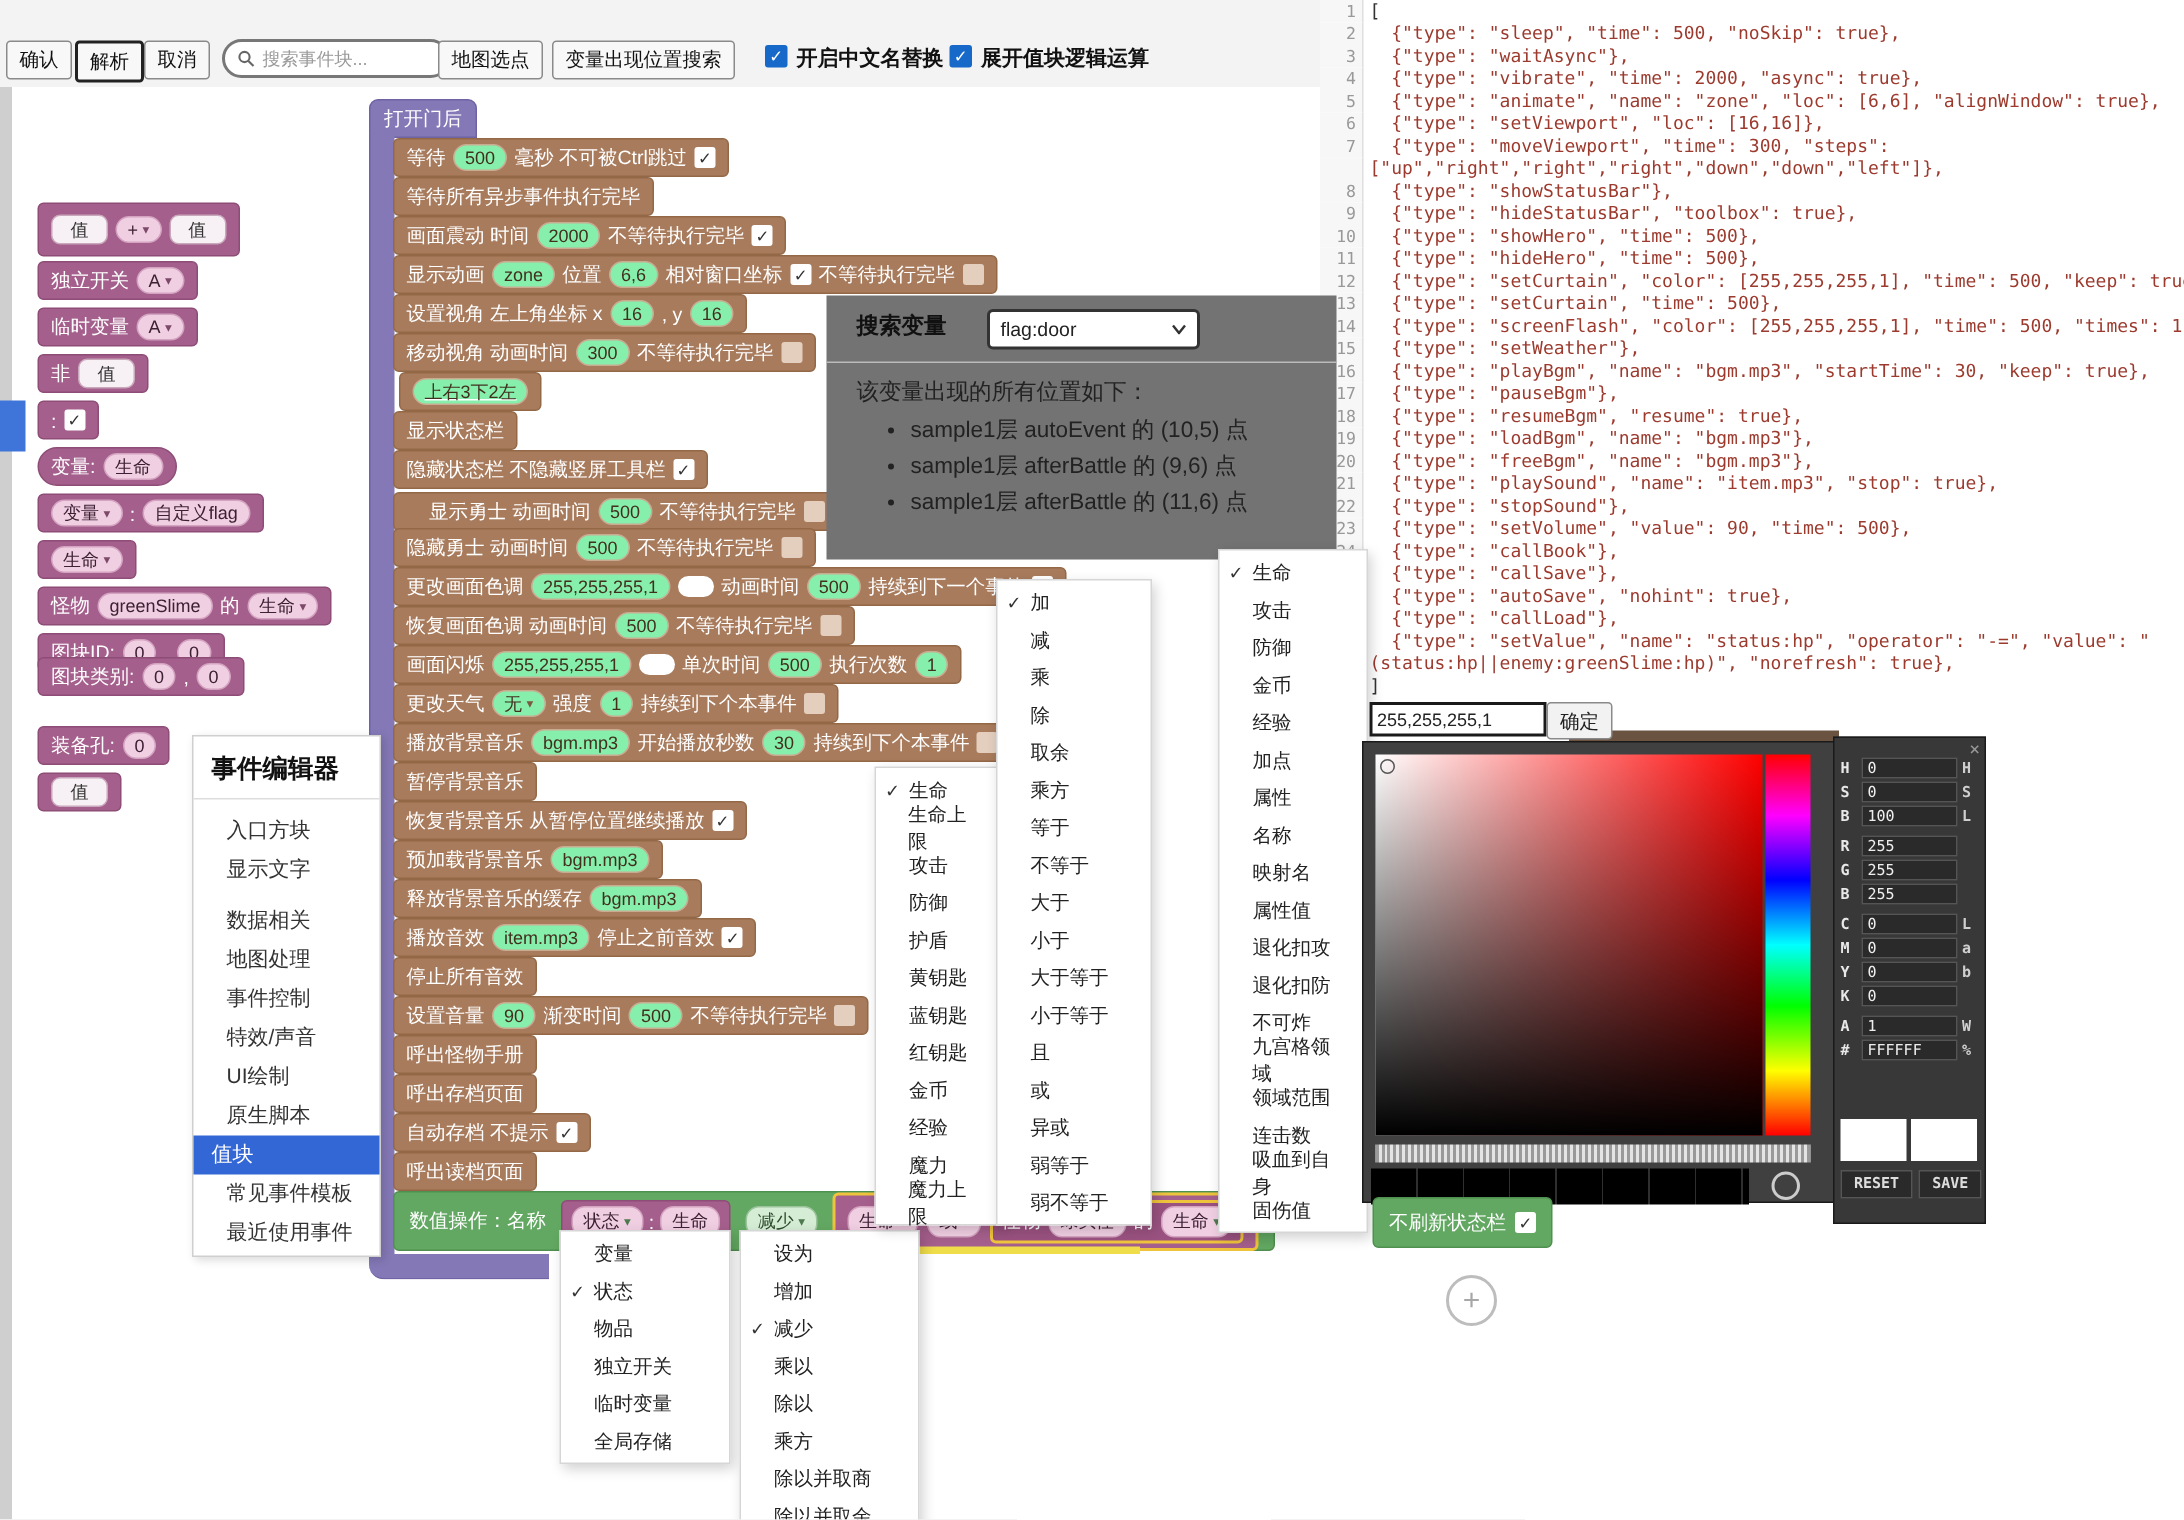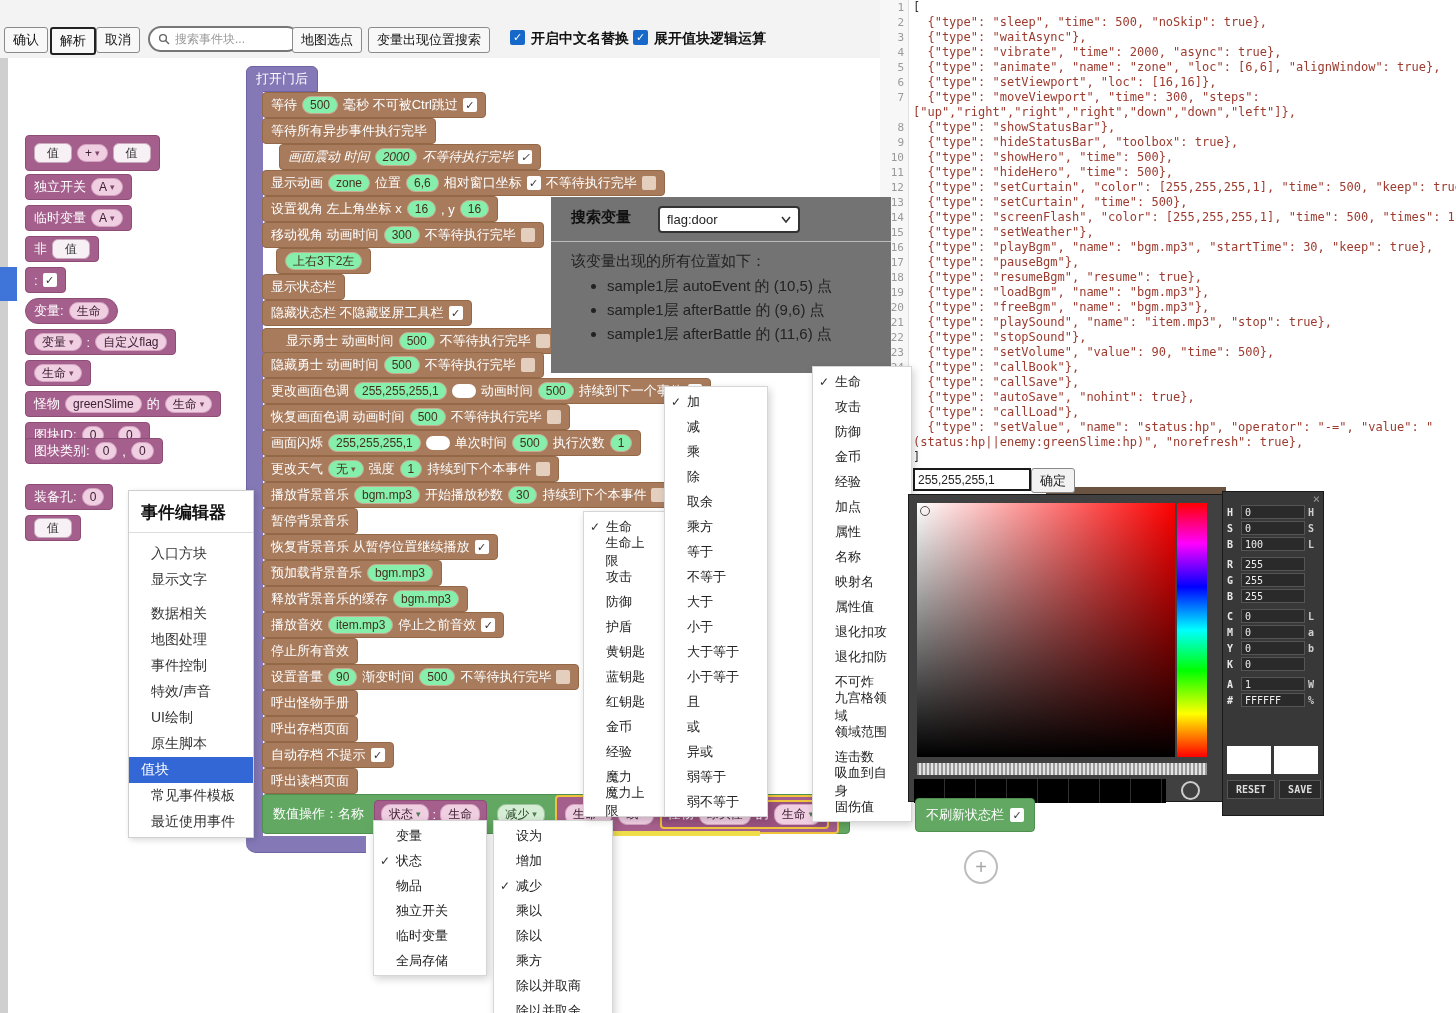--- a/index.html
+++ b/index.html
@@ -241,21 +241,21 @@
   <div id="stack">
       <div class="blk brown" style="left: 262px; top: 92px;">
         <span class="bseg-txt">等待</span>
         <span class="bpill">500</span>
         <span class="bseg-txt">毫秒 不可被Ctrl跳过</span>
         <span class="bcheck on">✓</span>
       </div>
       <div class="blk brown" style="left: 262px; top: 118px;">
         <span class="bseg-txt">等待所有异步事件执行完毕</span>
       </div>
-      <div class="blk brown" style="left: 279px; top: 144px; font-style: italic;">
+      <div class="blk brown" style="left: 262px; top: 144px;">
         <span class="bseg-txt">画面震动 时间</span>
         <span class="bpill">2000</span>
         <span class="bseg-txt">不等待执行完毕</span>
         <span class="bcheck on">✓</span>
       </div>
       <div class="blk brown" style="left: 262px; top: 170px;">
         <span class="bseg-txt">显示动画</span>
         <span class="bpill">zone</span>
         <span class="bseg-txt">位置</span>
         <span class="bpill">6,6</span>
@@ -269,21 +269,21 @@
         <span class="bpill">16</span>
         <span class="bseg-txt">, y</span>
         <span class="bpill">16</span>
       </div>
       <div class="blk brown" style="left: 262px; top: 222px;">
         <span class="bseg-txt">移动视角 动画时间</span>
         <span class="bpill">300</span>
         <span class="bseg-txt">不等待执行完毕</span>
         <span class="bcheck"></span>
       </div>
-      <div class="blk brown" style="left: 276px; top: 248px;">
+      <div class="blk brown" style="left: 266px; top: 248px; text-decoration: underline;">
         <span class="bpill">上右3下2左</span>
       </div>
       <div class="blk brown" style="left: 262px; top: 274px;">
         <span class="bseg-txt">显示状态栏</span>
       </div>
       <div class="blk brown" style="left: 262px; top: 300px;">
         <span class="bseg-txt">隐藏状态栏 不隐藏竖屏工具栏</span>
         <span class="bcheck on">✓</span>
       </div>
       <div class="blk brown" style="left: 262px; top: 328px; padding-left: 23px;">

